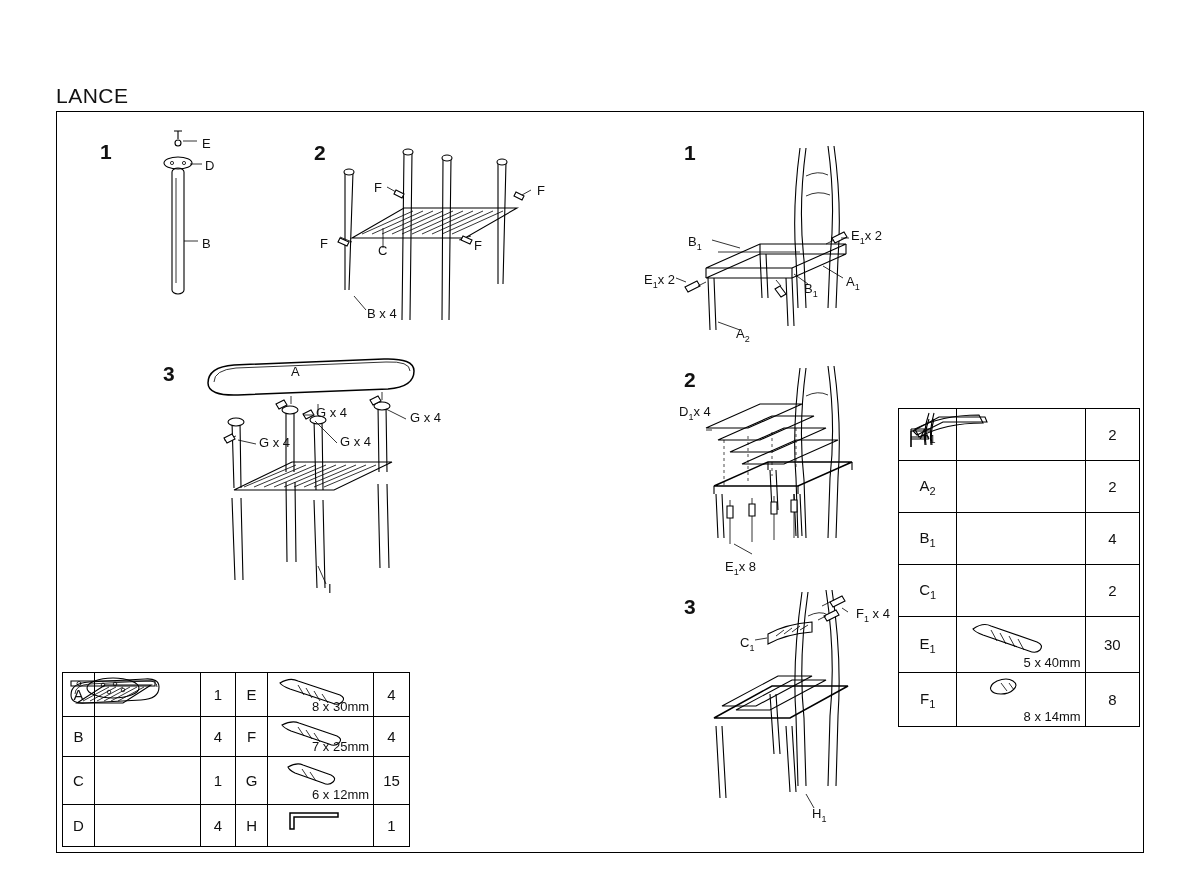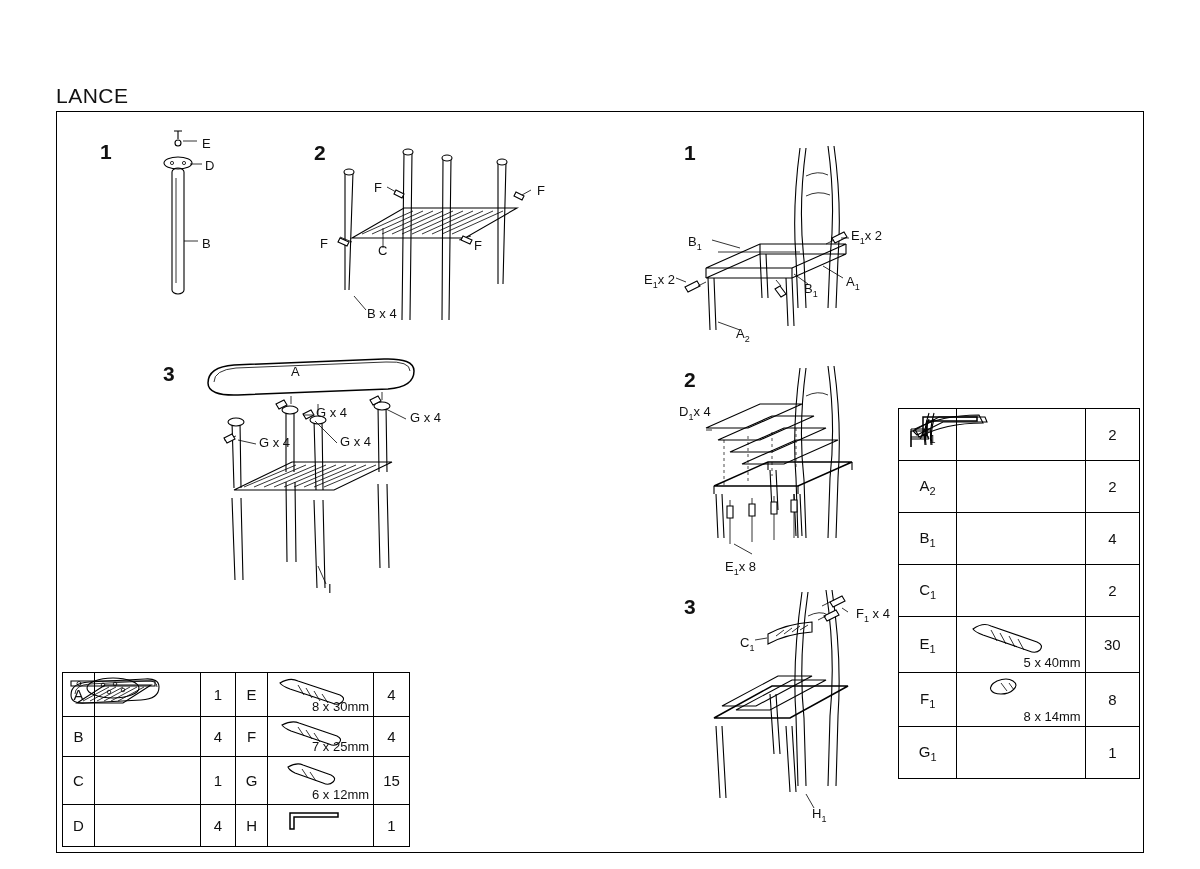--- a/index.html
+++ b/index.html
@@ -470,25 +470,16 @@
         <td class="pname"><span>F</span><sub>1</sub></td>
         <td style="position:relative">
           <svg class="mini" width="100" height="30">
             <path class="ln" d="M40 8 q10 -4 16 0 q6 4 0 9 q-4 4 -12 4 q-8 0 -10 -4 q-2 -5 6 -9 z"></path>
             <path class="thin" d="M44 10 l6 8 M52 10 l5 7"></path>
           </svg>
           <div class="dim">8 x 14mm</div>
         </td>
         <td class="qty">8</td>
       </tr>
-      <tr style="height:52px">
-        <td class="pname"><span>G</span><sub>1</sub></td>
-        <td>
-          <svg class="mini" width="100" height="32">
-            <path class="ln2" d="M24 8 L78 8 L78 12 L28 12 L28 26 L24 26 Z"></path>
-          </svg>
-        </td>
-        <td class="qty">1</td>
-      </tr>
     </tbody>
   </table>
 
 </div>
 
 </body></html>

